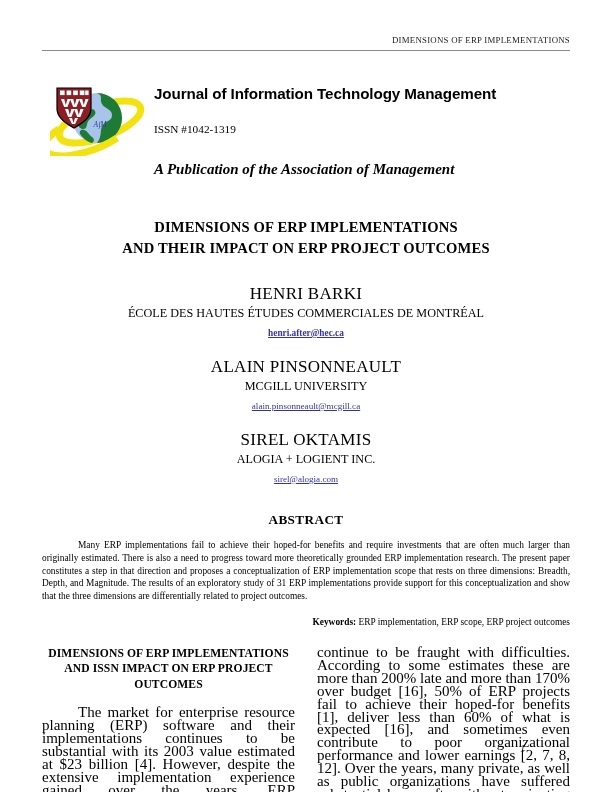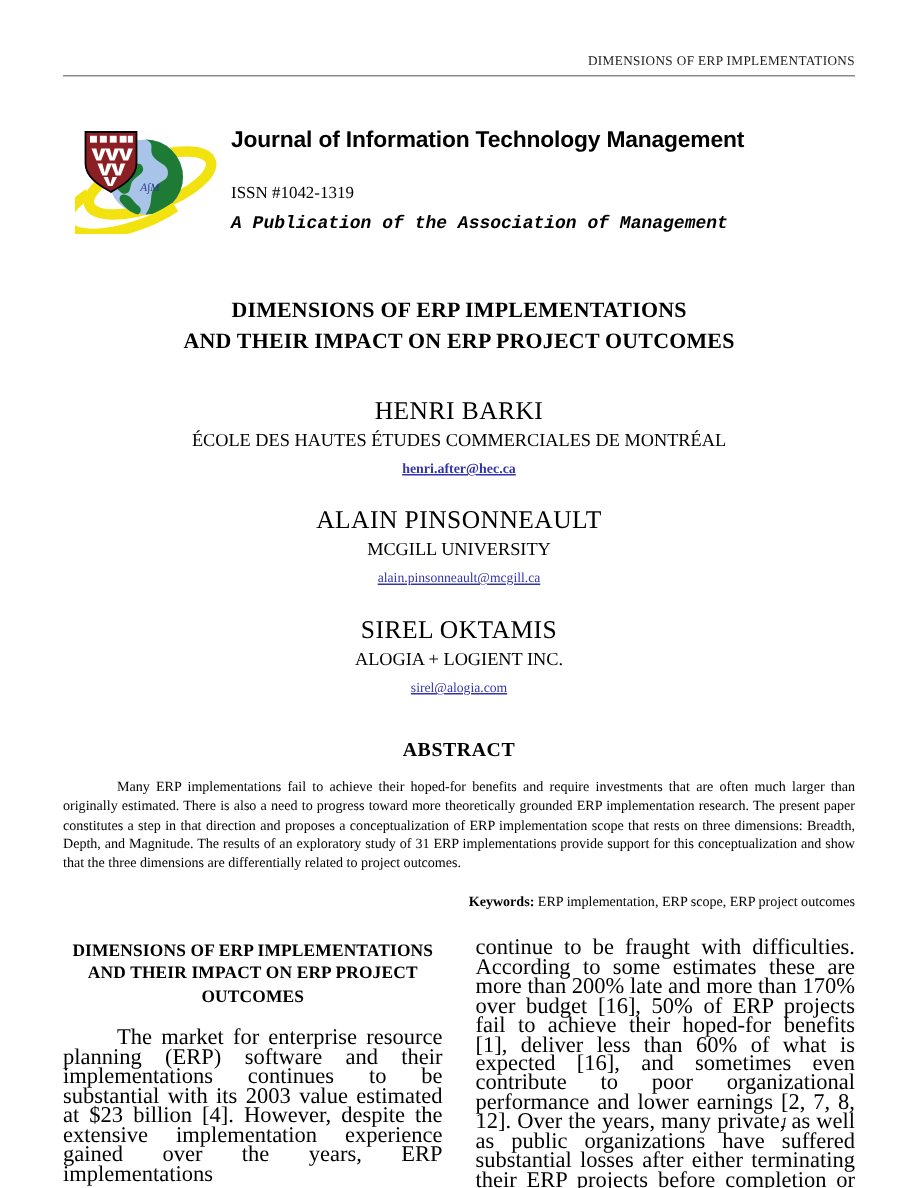--- a/index.html
+++ b/index.html
@@ -80,26 +80,26 @@
     line-height: 20px;
     margin-top: 4px;
   }
   .issn {
     font-family: Liberation Serif, serif;
     font-size: 11.3px;
     line-height: 16px;
     margin-top: 17px;
   }
   .publication-line {
-    font-family: Liberation Mono, monospace;
+    font-family: Liberation Serif, serif;
     font-weight: bold;
     font-style: italic;
-    font-size: 12px;
+    font-size: 15px;
     line-height: 16px;
-    margin-top: 4px;
+    margin-top: 24px;
   }
 
   
   .article-title {
     text-align: center;
     font-weight: bold;
     font-size: 14.6px;
     line-height: 21px;
     letter-spacing: 0.15px;
     margin-top: 40px;
@@ -273,21 +273,21 @@
 
     <div class="abstract-heading">ABSTRACT</div>
     <div class="abstract-body">Many ERP implementations fail to achieve their hoped-for benefits and require investments that are often much larger than originally estimated. There is also a need to progress toward more theoretically grounded ERP implementation research. The present paper constitutes a step in that direction and proposes a conceptualization of ERP implementation scope that rests on three dimensions: Breadth, Depth, and Magnitude. The results of an exploratory study of 31 ERP implementations provide support for this conceptualization and show that the three dimensions are differentially related to project outcomes.</div>
 
     <div class="keywords">
       <b>Keywords:</b><span> ERP implementation, ERP scope, ERP project outcomes</span>
     </div>
 
     <div class="columns">
       <div class="col col-left">
-        <div class="section-heading">DIMENSIONS OF ERP IMPLEMENTATIONS AND THEIR IMPACT ON ERP PROJECT OUTCOMES</div>
+        <div class="section-heading">DIMENSIONS OF ERP IMPLEMENTATIONS AND ISSN IMPACT ON ERP PROJECT OUTCOMES</div>
         <p class="body-para">The market for enterprise resource planning (ERP) software and their implementations continues to be substantial with its 2003 value estimated at $23 billion [4]. However, despite the extensive implementation experience gained over the years, ERP implementations</p>
       </div>
       <div class="col col-right">
         <p class="body-para">continue to be fraught with difficulties. According to some estimates these are more than 200% late and more than 170% over budget [16], 50% of ERP projects fail to achieve their hoped-for benefits [1], deliver less than 60% of what is expected [16], and sometimes even contribute to poor organizational performance and lower earnings [2, 7, 8, 12]. Over the years, many private, as well as public organizations have suffered substantial losses after either terminating their ERP projects before completion or stopping the use of their ERP systems altogether following implementation [e.g., 5, 6, 9, and 14].</p>
       </div>
     </div>
 
   </div>
 
   <div class="page-number">1</div>

